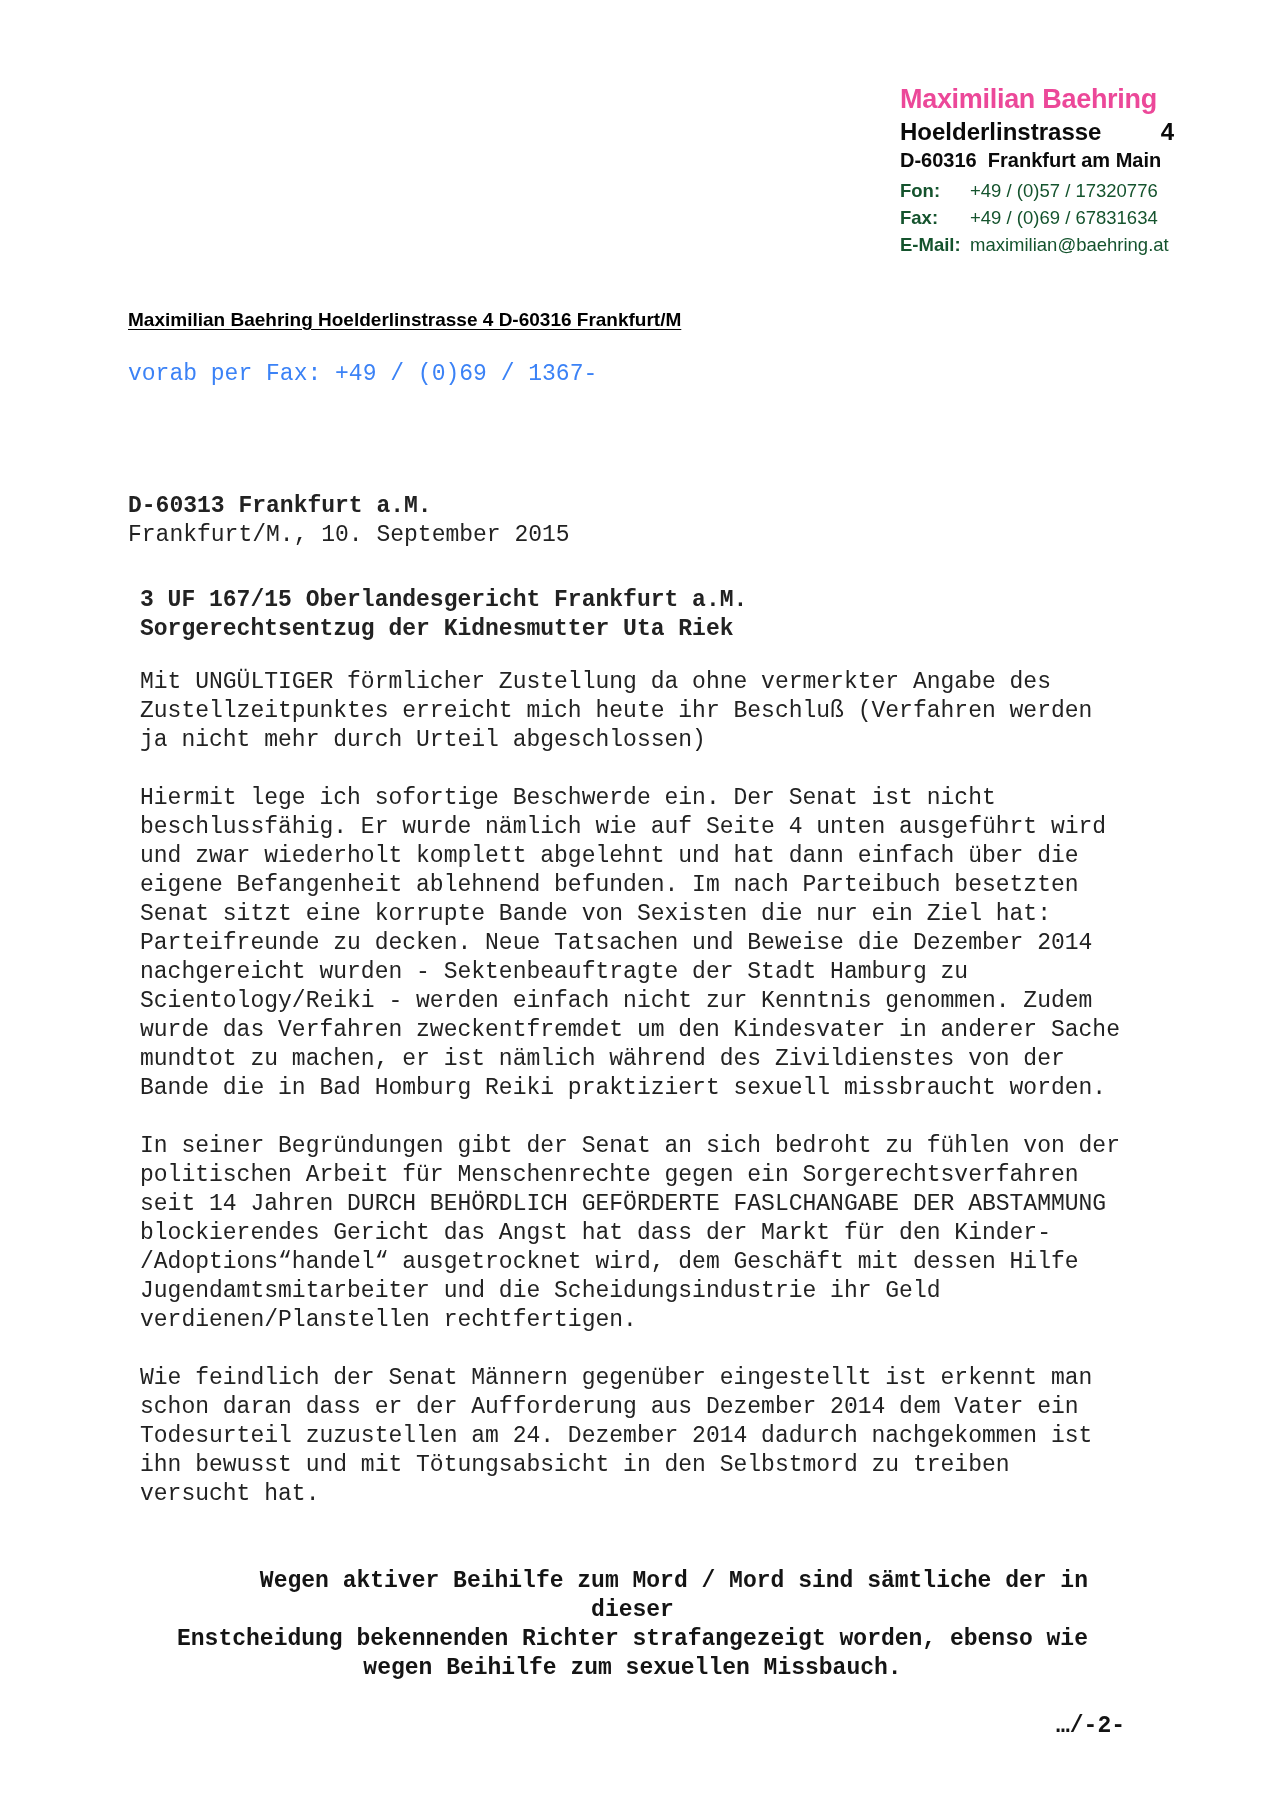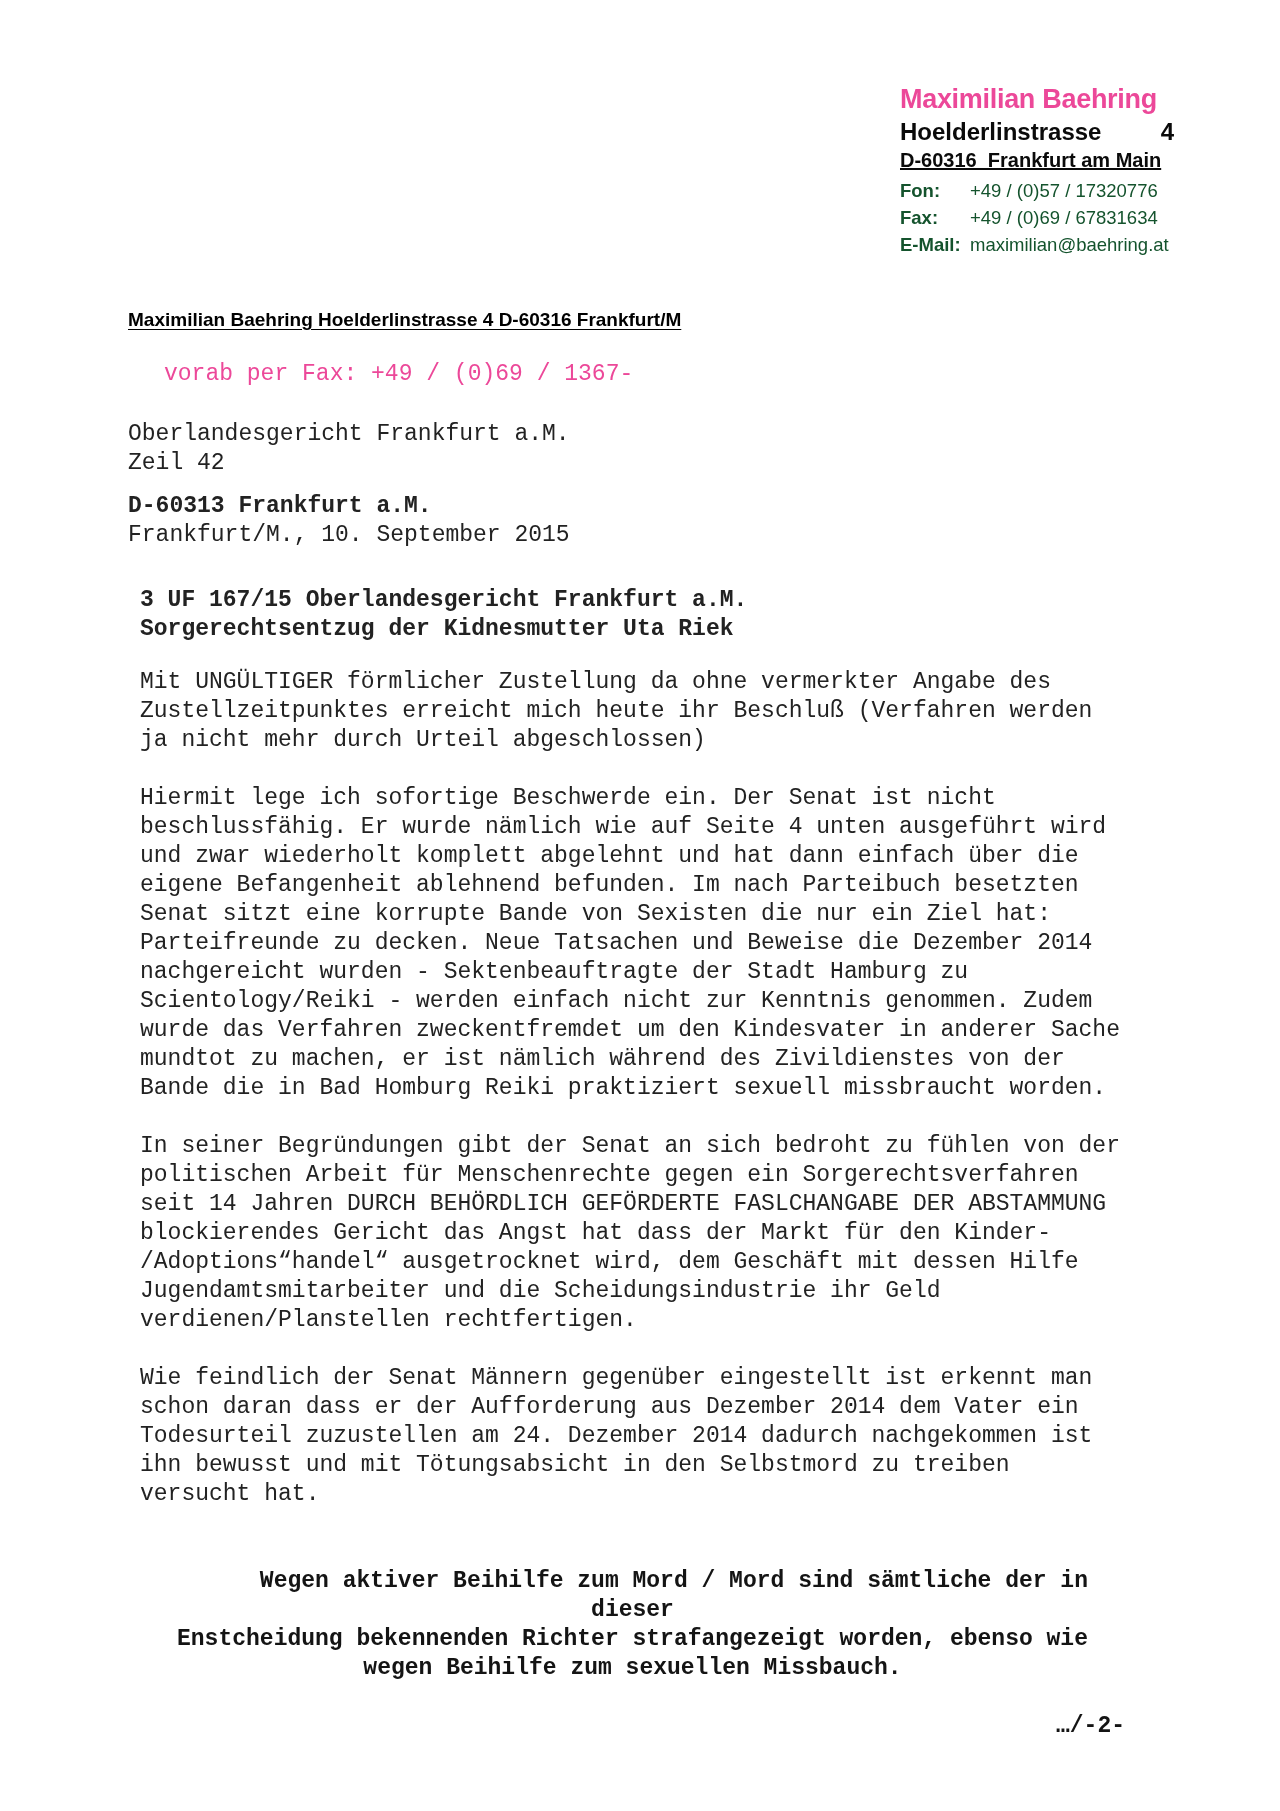--- a/index.html
+++ b/index.html
@@ -28,21 +28,21 @@
     color: #ec4899; letter-spacing: -0.3px; white-space: pre;
   }
   .lh-row {
     display: flex; justify-content: space-between;
     font-family: "Liberation Sans", "DejaVu Sans", sans-serif;
     font-weight: 700; font-size: 24px; line-height: 28px; color: #0a0a0a;
   }
   .lh-city {
     font-family: "Liberation Sans", "DejaVu Sans", sans-serif;
     font-weight: 700; font-size: 20px; line-height: 28px;
-    color: #0a0a0a; white-space: pre; text-decoration: underline;
+    color: #0a0a0a; white-space: pre;
   }
   .lh-contacts { margin-top: 3px; }
   .lh-contact {
     display: flex;
     font-family: "Liberation Sans", "DejaVu Sans", sans-serif;
     font-size: 18.5px; line-height: 27px; color: #14532d;
   }
   .lh-contact .lbl { width: 70px; font-weight: 700; flex: 0 0 auto; }
   .lh-contact .val { font-weight: 400; white-space: pre; }
 
@@ -91,24 +91,22 @@
       </div>
       <div class="lh-contact">
         <span class="lbl">E-Mail:</span>
         <span class="val">maximilian@baehring.at</span>
       </div>
     </div>
   </div>
 
   <div class="sender-line">Maximilian Baehring Hoelderlinstrasse 4 D-60316 Frankfurt/M</div>
 
-  <div class="mono fax-note" style="color:#ec4899;margin-left:36px;">vorab per Fax: +49 / (0)69 / 1367-</div>
+  <div class="mono fax-note" style="color:#3b82f6;">vorab per Fax: +49 / (0)69 / 1367-</div>
 
-  <div class="mono recipient">Oberlandesgericht Frankfurt a.M.
-Zeil 42</div>
   <div class="mono recipient-city">D-60313 Frankfurt a.M.</div>
 
   <div class="mono dateline">Frankfurt/M., 10. September 2015</div>
 
   <div class="mono subject">3 UF 167/15 Oberlandesgericht Frankfurt a.M.
 Sorgerechtsentzug der Kidnesmutter Uta Riek</div>
 
   <div class="body-block">
     <div class="mono para">Mit UNGÜLTIGER förmlicher Zustellung da ohne vermerkter Angabe des
 Zustellzeitpunktes erreicht mich heute ihr Beschluß (Verfahren werden

